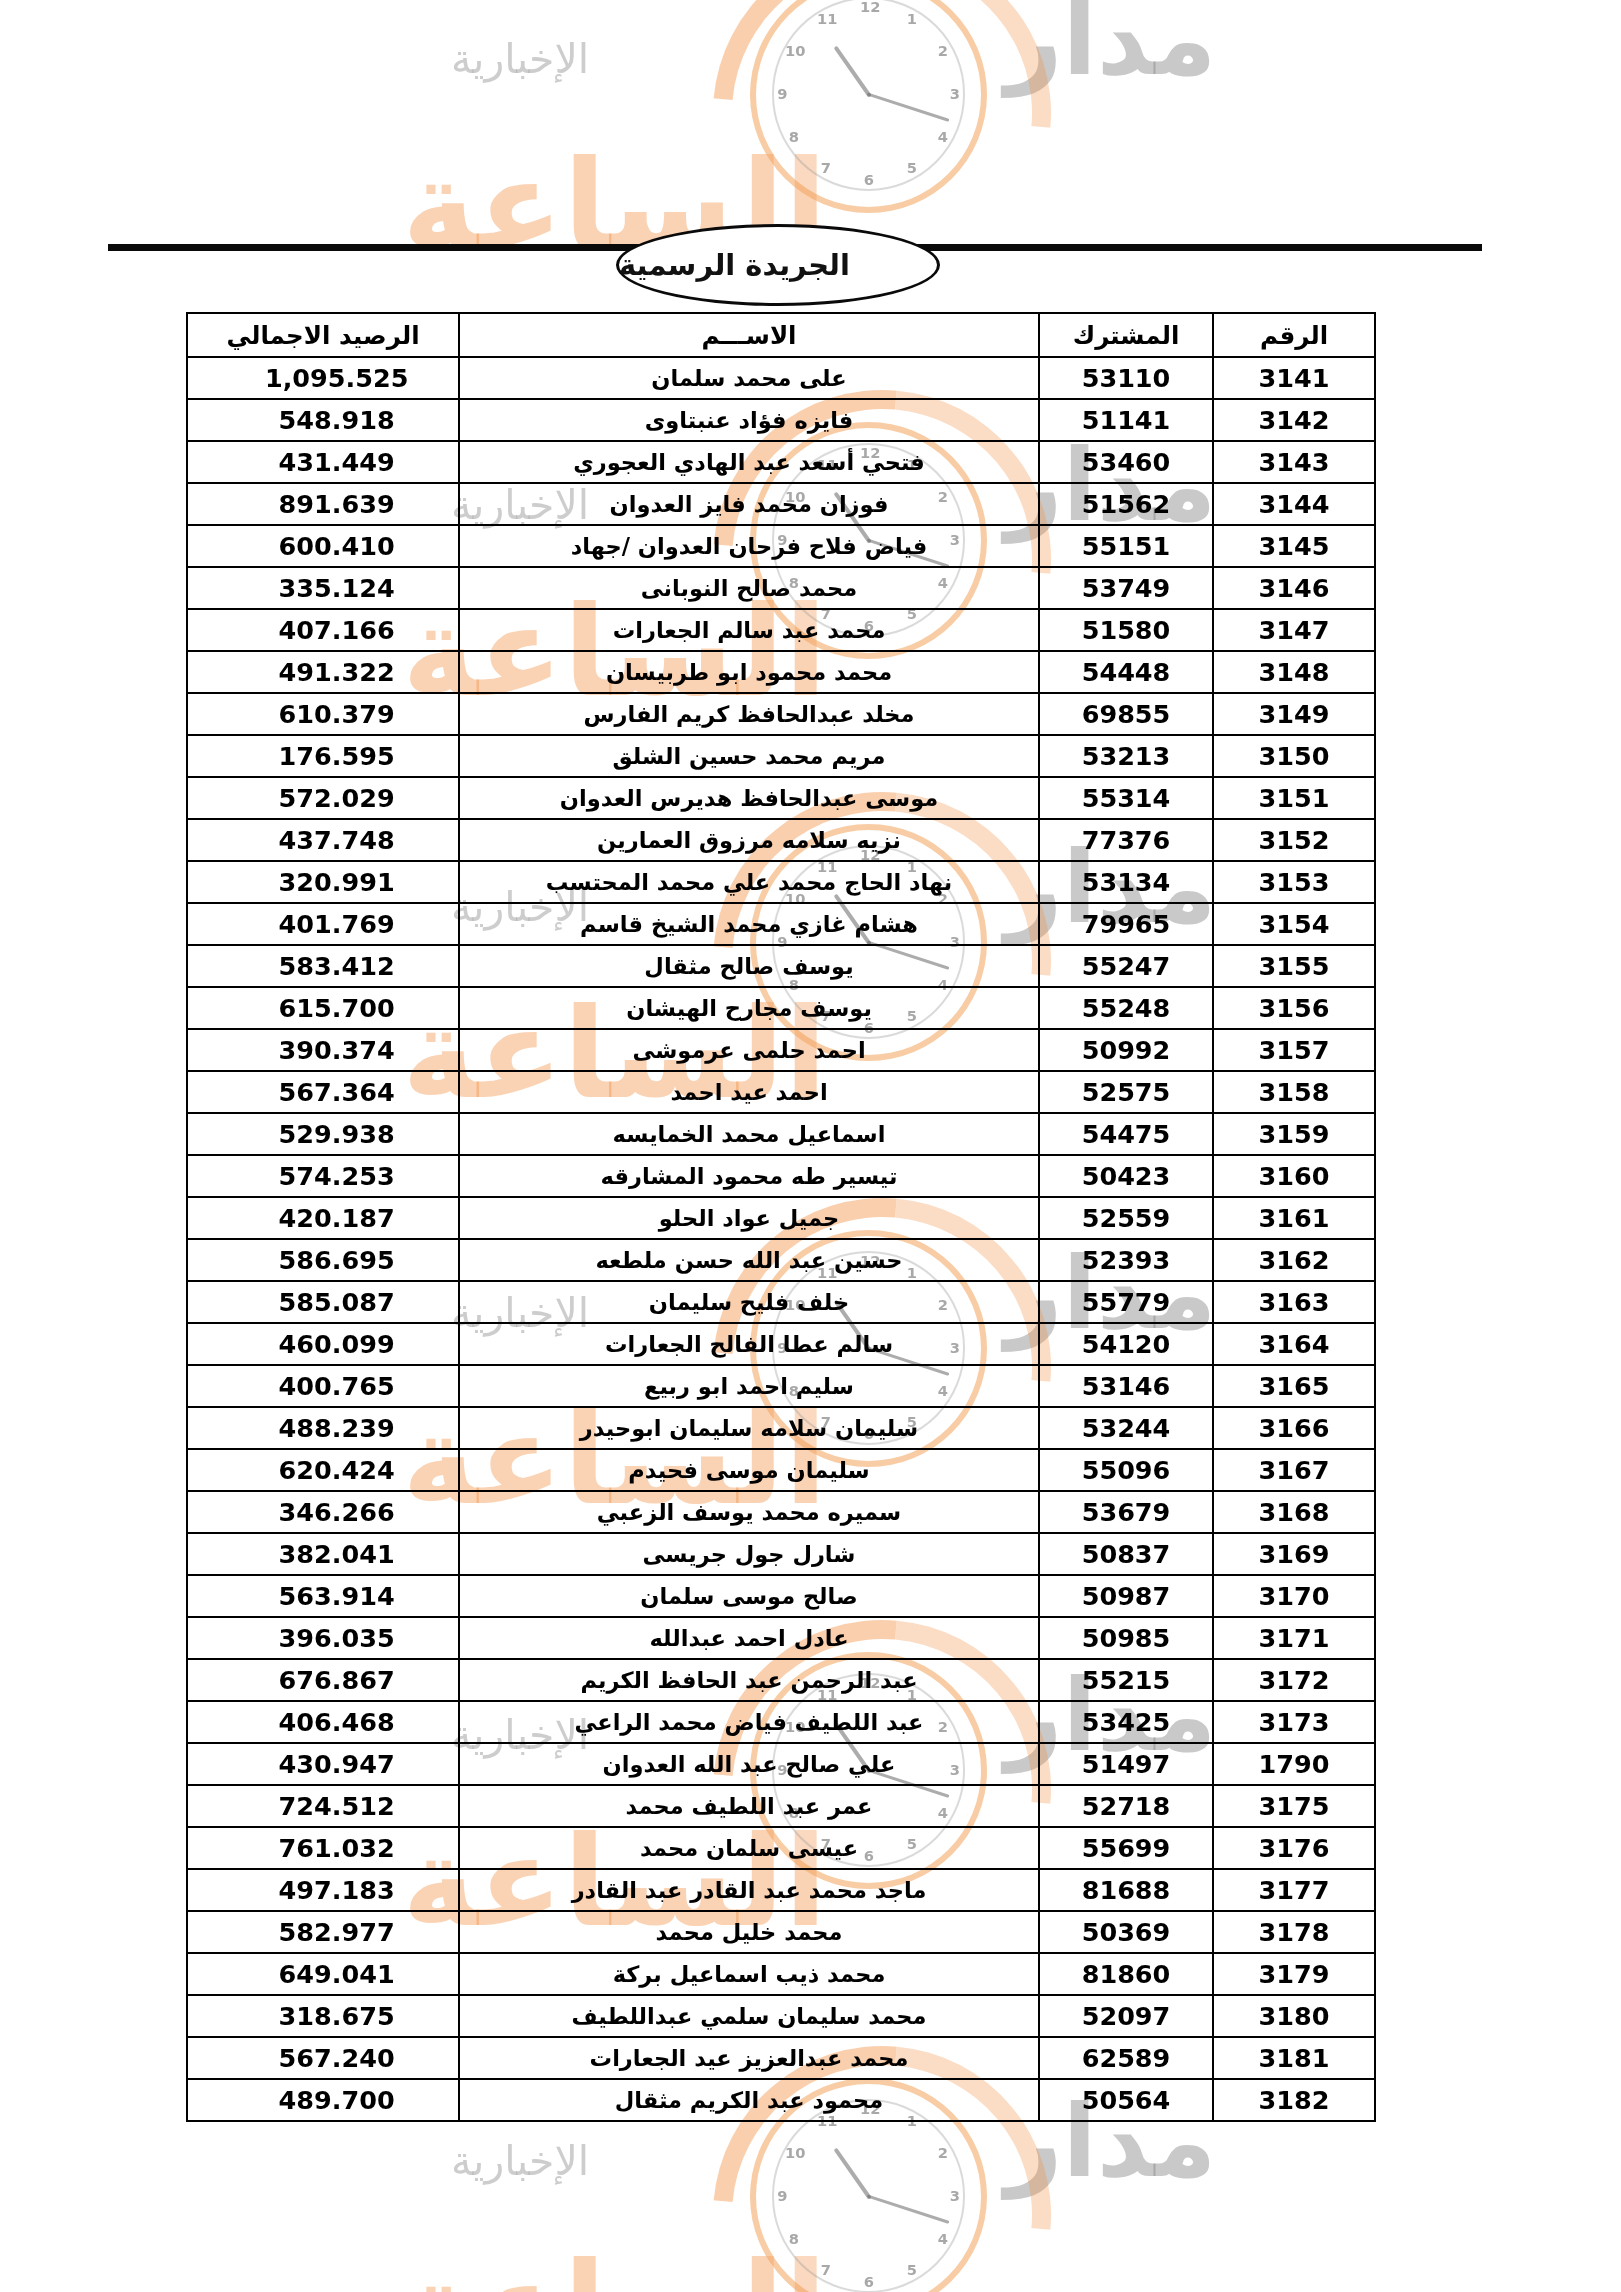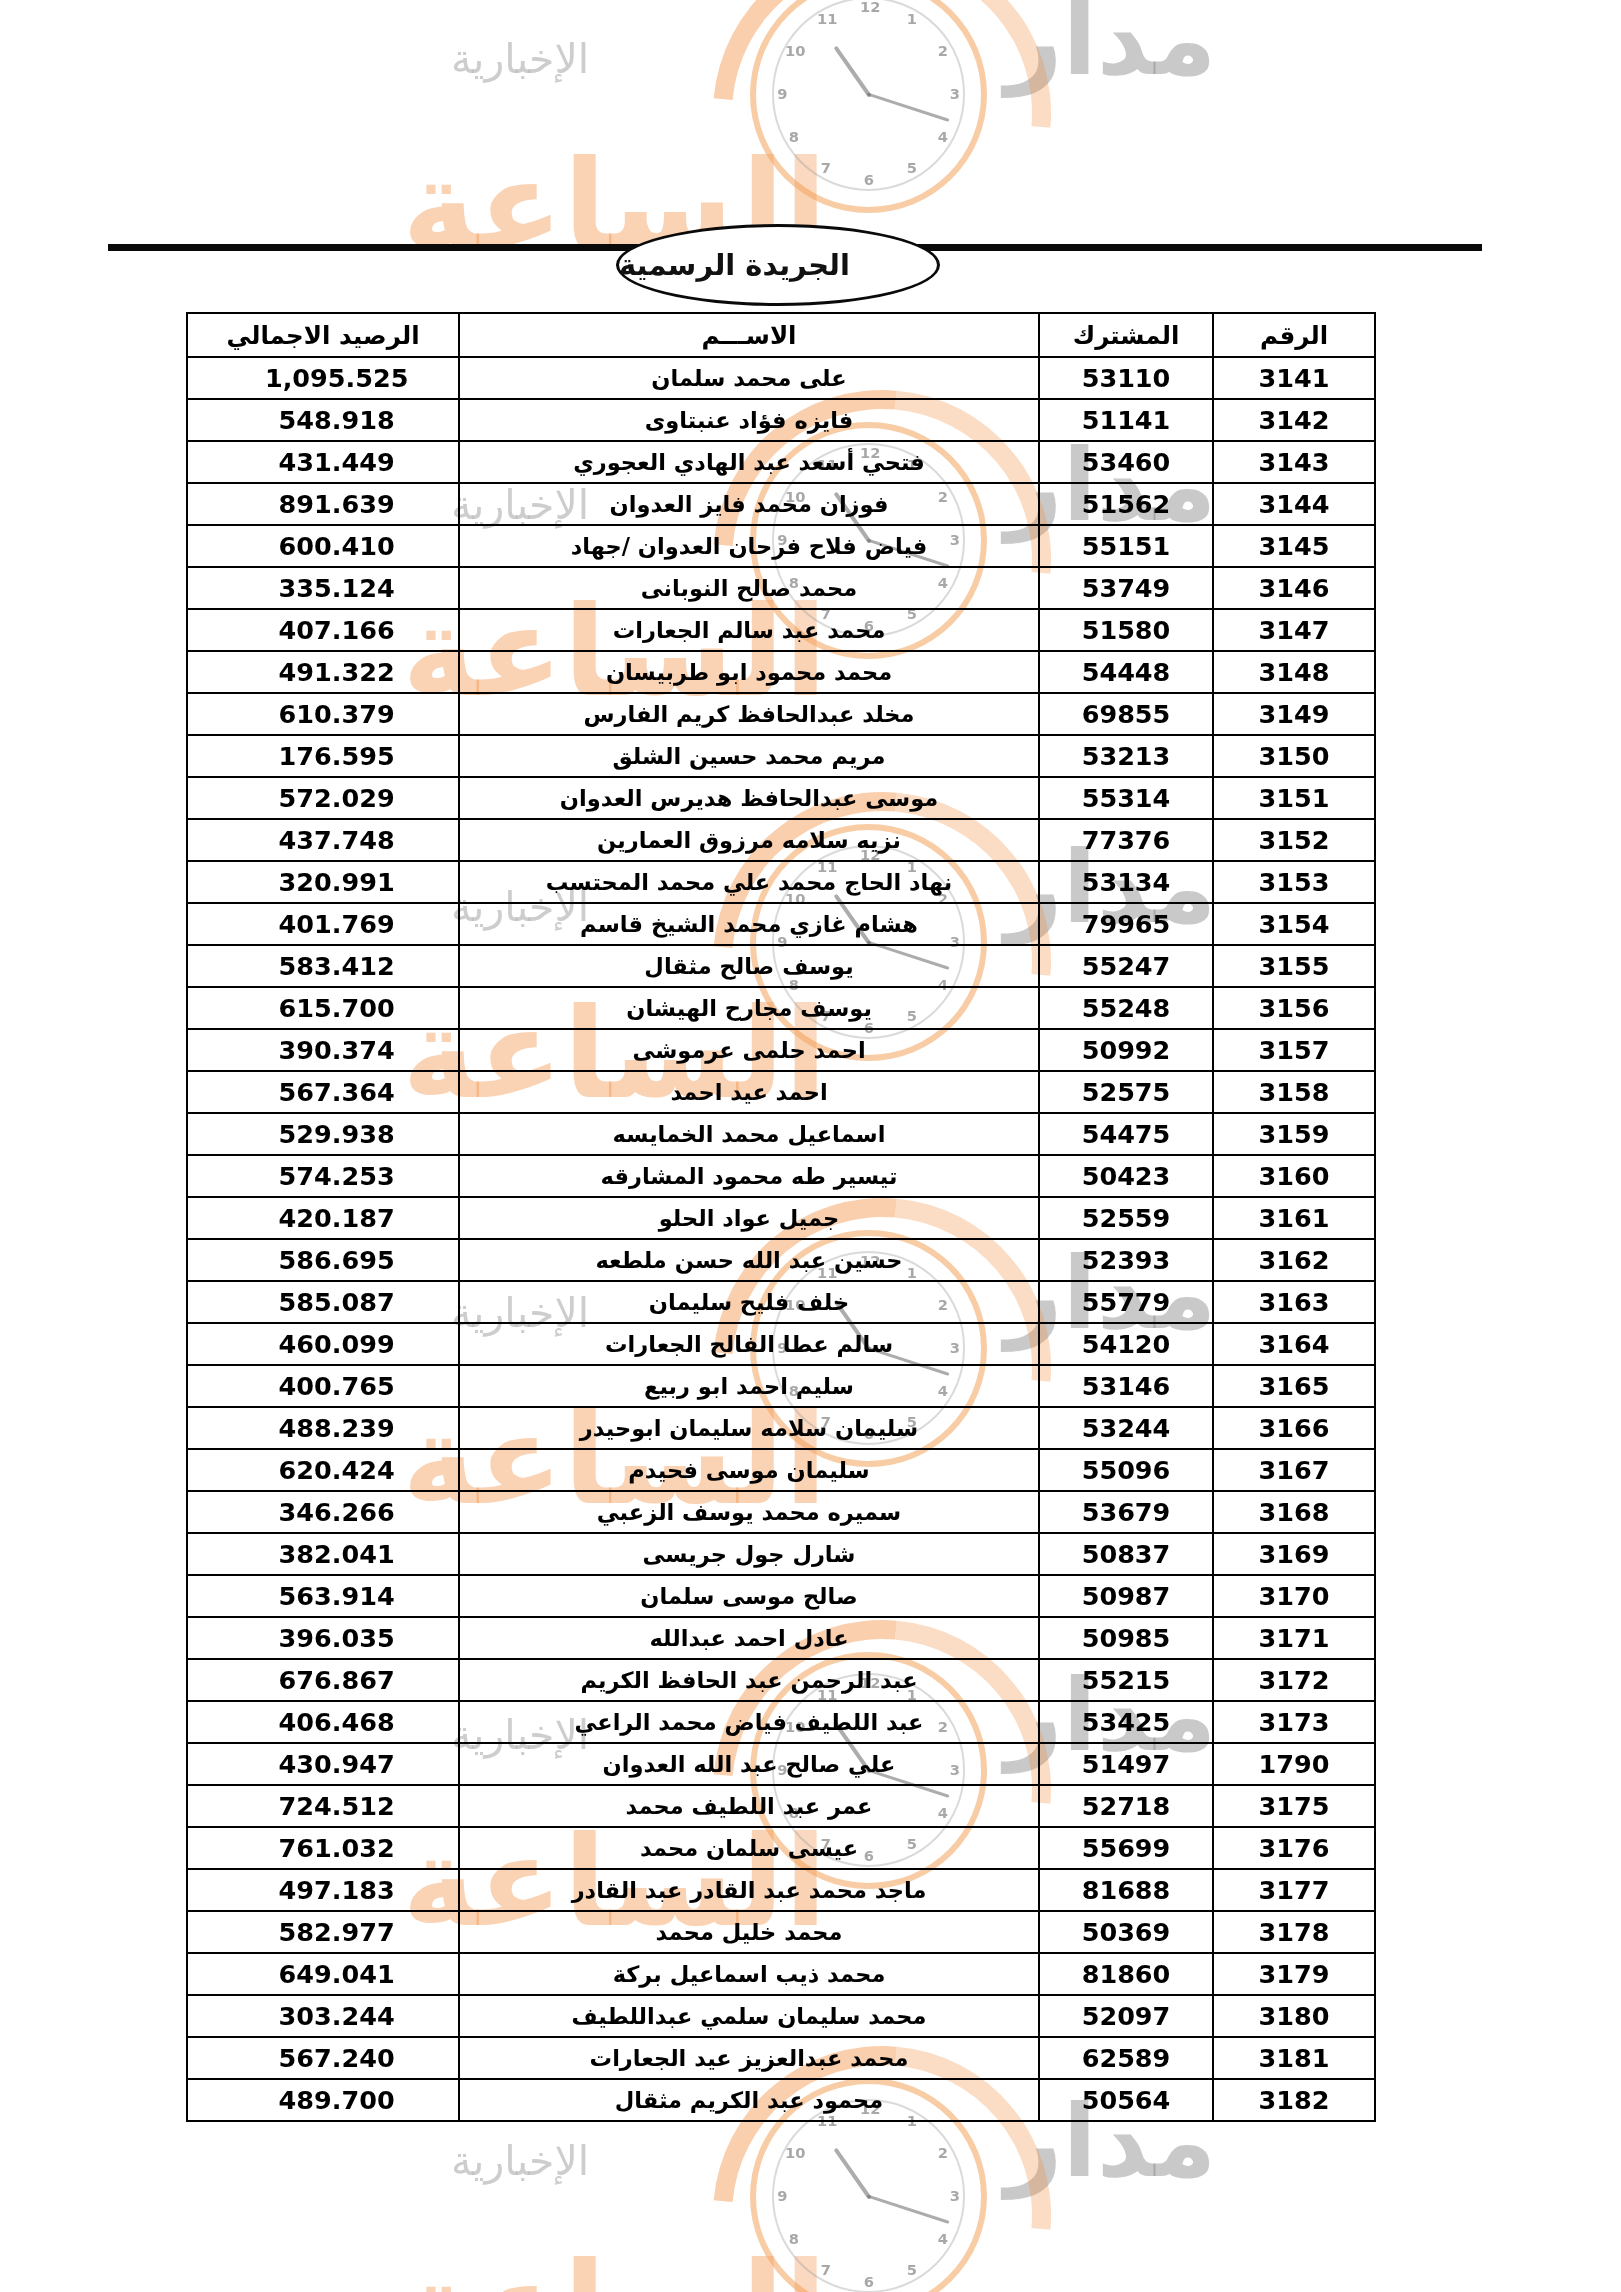--- a/index.html
+++ b/index.html
@@ -487,21 +487,21 @@
     <td data-col="number">3179</td>
     <td data-col="subscriber">81860</td>
     <td data-col="name">محمد ذيب اسماعيل بركة</td>
     <td data-col="balance">649.041</td>
   </tr>
 
   <tr>
     <td data-col="number">3180</td>
     <td data-col="subscriber">52097</td>
     <td data-col="name">محمد سليمان سلمي عبداللطيف</td>
-    <td data-col="balance">303.244</td>
+    <td data-col="balance">318.675</td>
   </tr>
 
   <tr>
     <td data-col="number">3181</td>
     <td data-col="subscriber">62589</td>
     <td data-col="name">محمد عبدالعزيز عيد الجعارات</td>
     <td data-col="balance">567.240</td>
   </tr>
 
   <tr>

